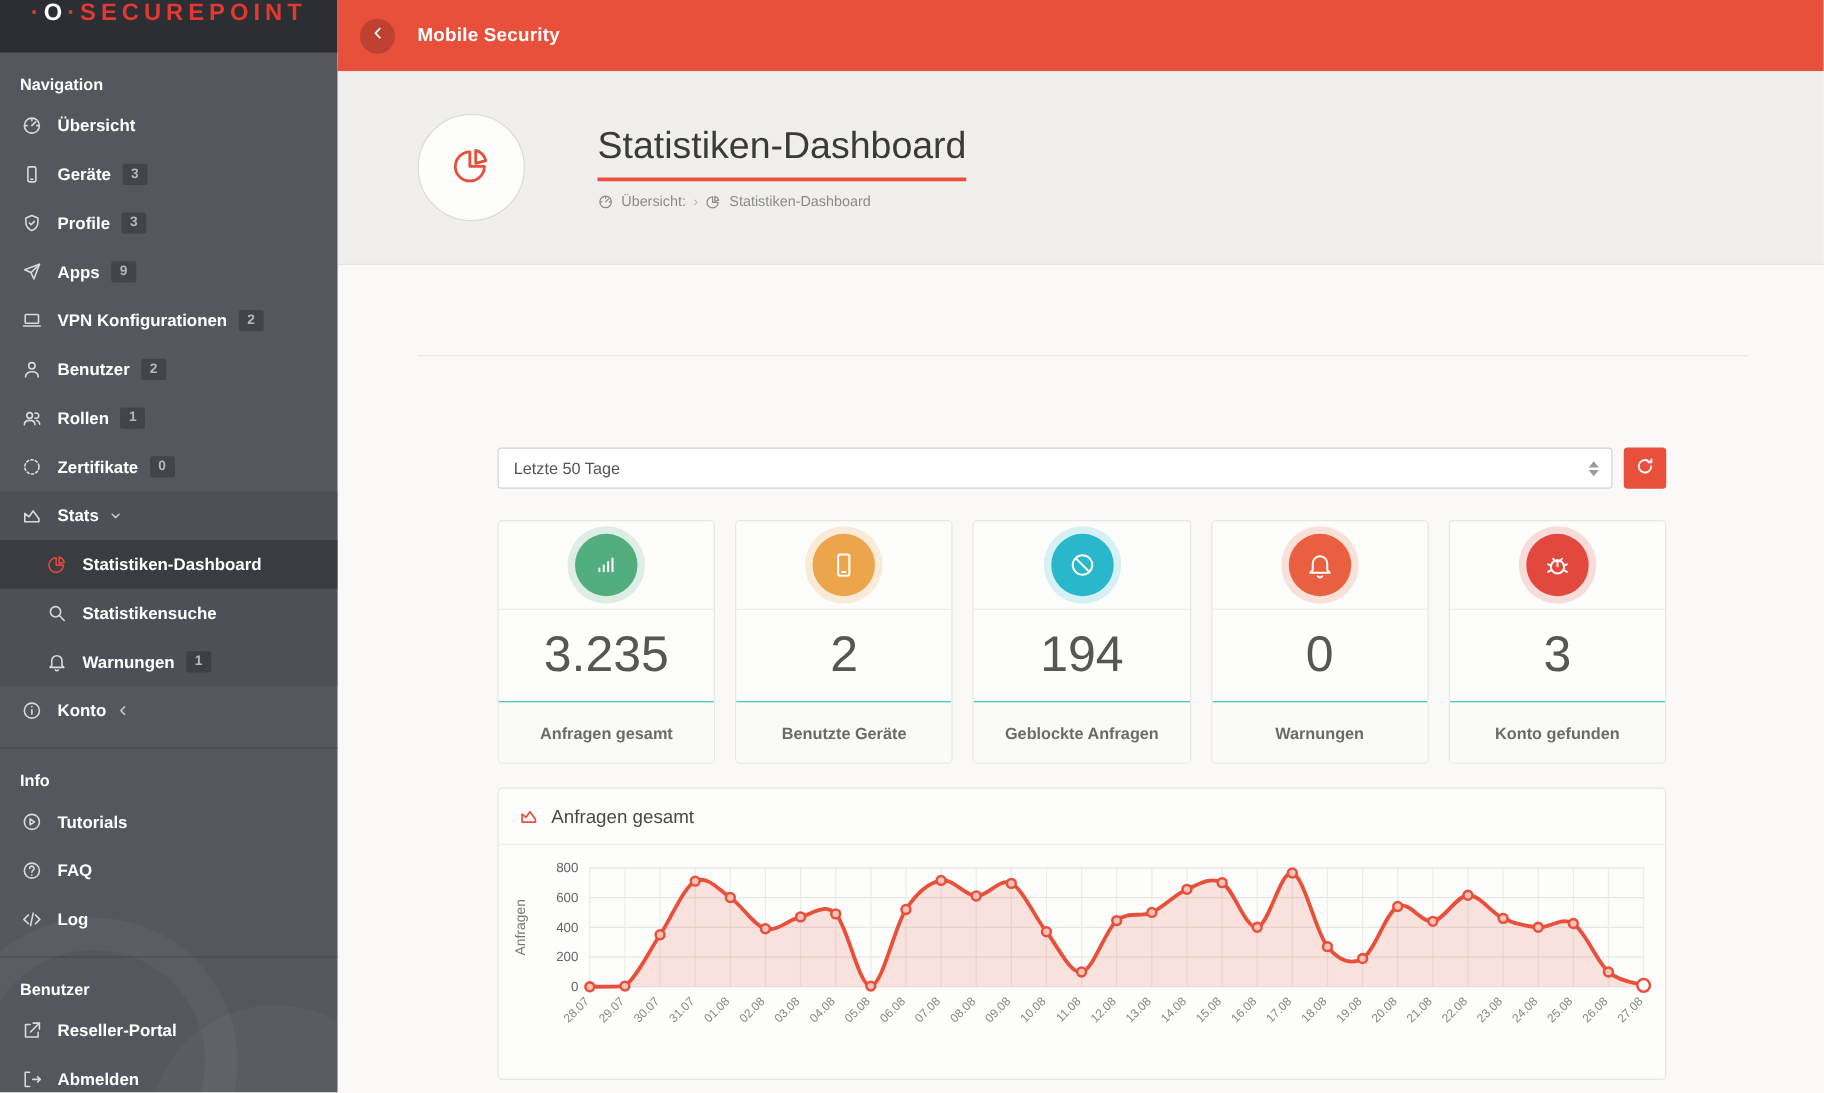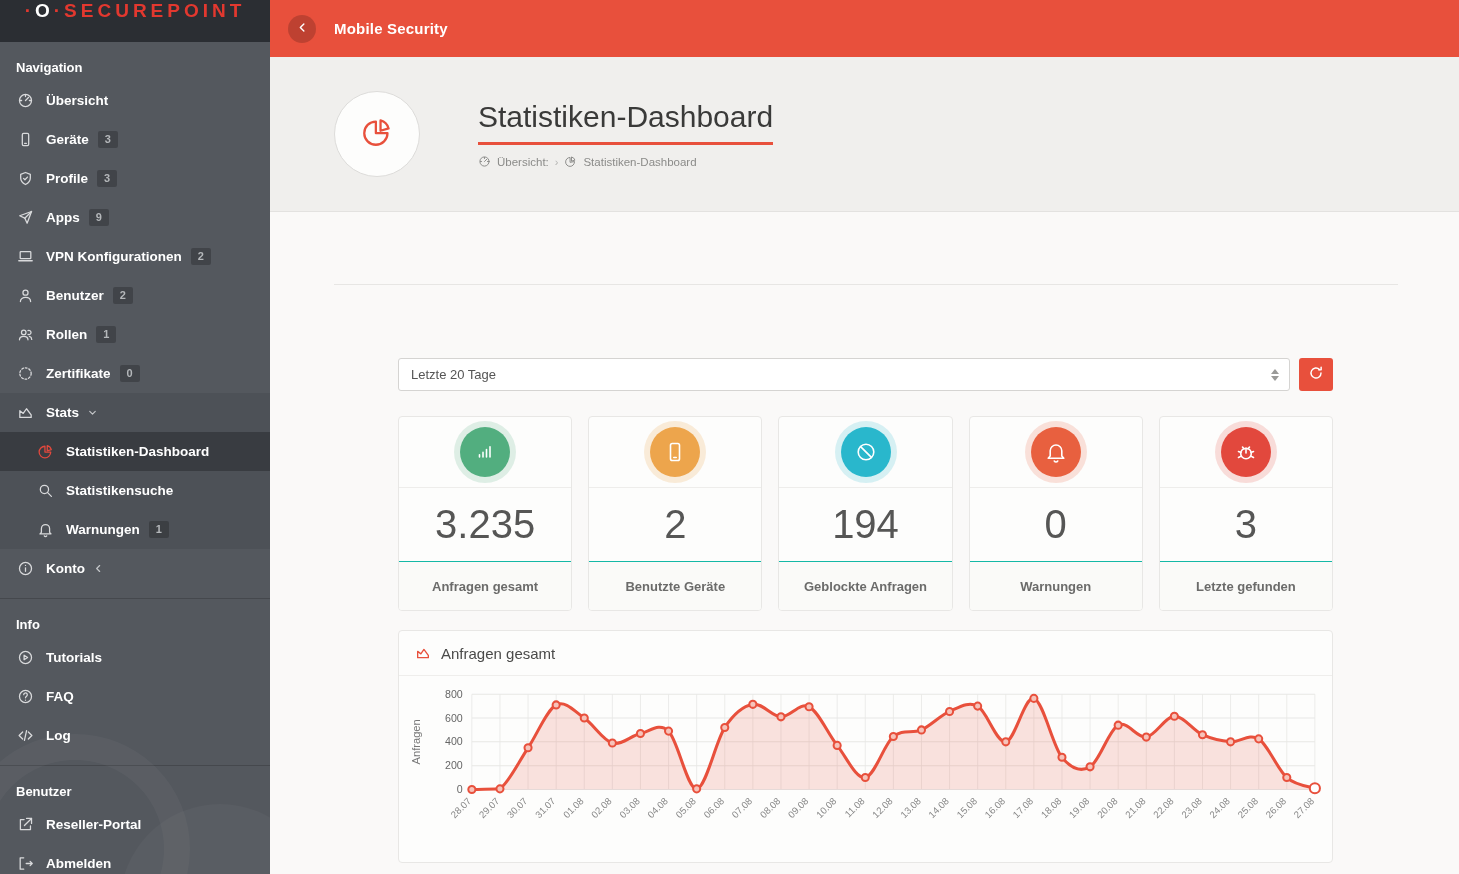--- a/index.html
+++ b/index.html
@@ -315,21 +315,21 @@
           <span>Statistiken-Dashboard</span>
         </div>
     </div>
   </div>
 
   <div class="content">
     <div class="content-divider"></div>
     <div class="widgets">
       <div class="filter-row">
         <div class="select-box">
-          <span class="sel-label">Letzte 20 Tage</span>
+          <span class="sel-label">Letzte 50 Tage</span>
           <span class="stepper">
               <i class="up"></i>
               <i class="down"></i>
             </span>
         </div>
         <button class="refresh-btn">
             <span id="refresh-icon"><svg viewBox="0 0 24 24" fill="none" stroke="currentColor" stroke-width="2.2" stroke-linecap="round" stroke-linejoin="round">
                 <path d="M19.5 12a7.5 7.5 0 11-2.2-5.3"></path>
                 <path d="M19.7 3.5v3.8h-3.8"></path>
               </svg></span>
@@ -389,21 +389,21 @@
               <div class="stat-icon" style="background: rgb(226, 72, 61); box-shadow: rgba(226, 72, 61, 0.18) 0px 0px 0px 6px;">
                 <svg viewBox="0 0 24 24" fill="none" stroke="currentColor" stroke-width="1.6" stroke-linecap="round" stroke-linejoin="round">
                   <circle cx="12" cy="13.5" r="5.3"></circle>
                   <path d="M12 8.2V13"></path>
                   <path d="M8.5 7l1.6 2M15.5 7l-1.6 2"></path>
                   <path d="M4.5 11.5l2.5 1M4.5 17.5l2.6-1.4M19.5 11.5l-2.5 1M19.5 17.5l-2.6-1.4"></path>
                 </svg>
               </div>
             </div>
             <div class="stat-num">3</div>
-            <div class="stat-label">Letzte gefunden</div>
+            <div class="stat-label">Konto gefunden</div>
           </div>
         </div>
 
       <section class="chart-panel">
         <div class="chart-header">
           <span class="ch-ic" id="chart-header-icon">
               <svg viewBox="0 0 24 24" fill="none" stroke="currentColor" stroke-width="2" stroke-linecap="round" stroke-linejoin="round">
                 <path d="M4 19V9.5l4.8 3.8 4.6-6.6 6.6 8.8V19z"></path>
               </svg>
             </span>

